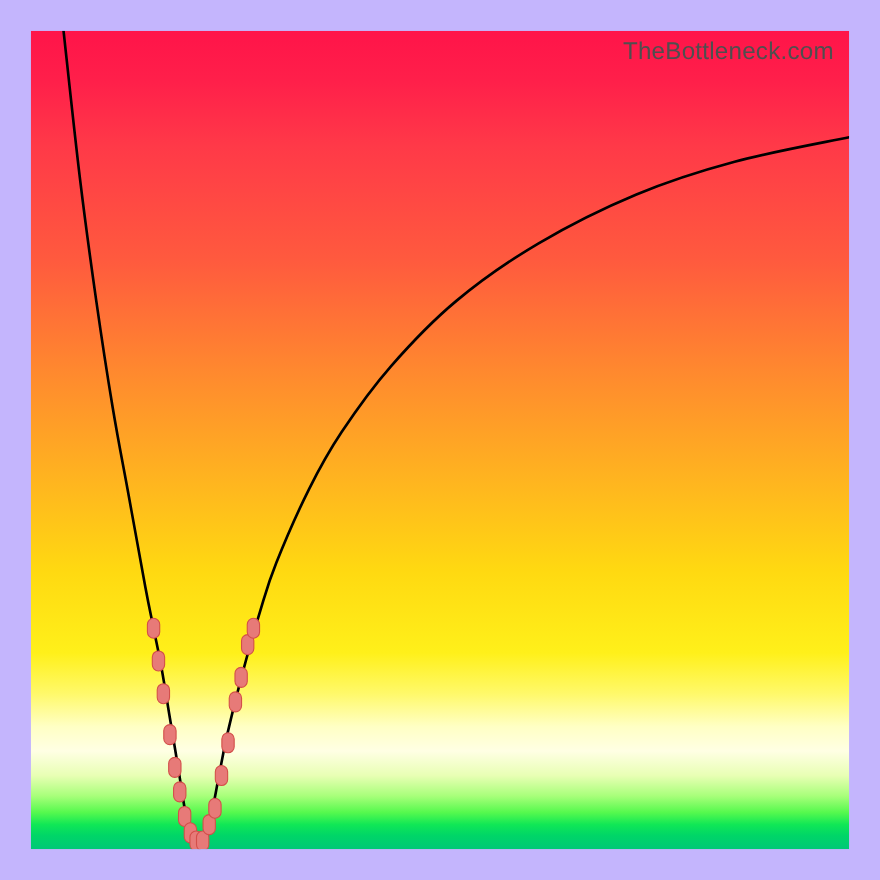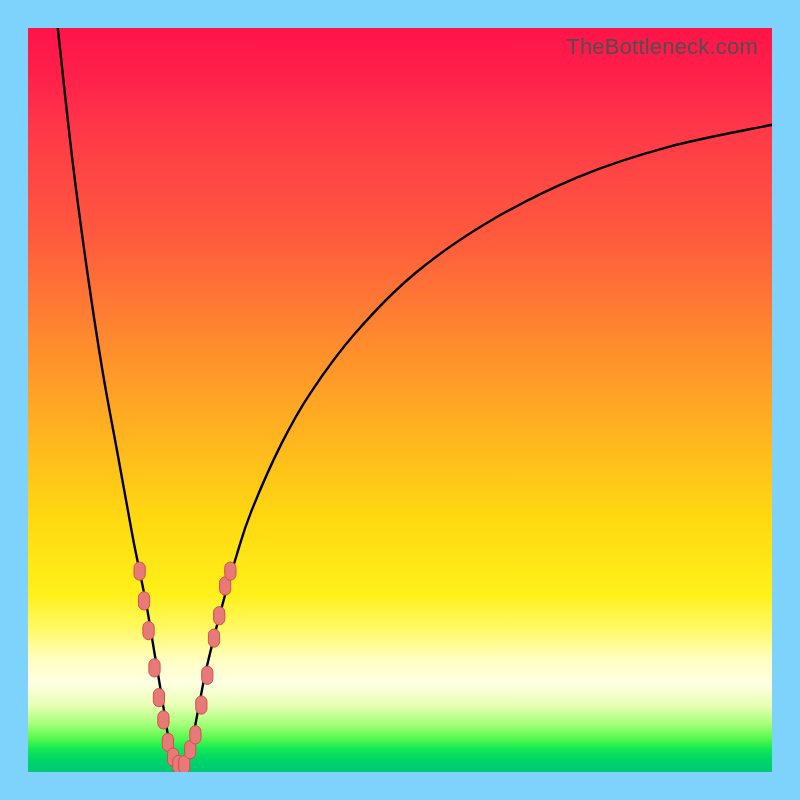--- a/index.html
+++ b/index.html
@@ -6,21 +6,21 @@
     margin: 0;
     padding: 0;
     width: 800px;
     height: 800px;
     overflow: hidden;
     font-family: Arial, Helvetica, sans-serif;
   }
   .frame {
     width: 800px;
     height: 800px;
-    background: #7dd3fc;
+    background: #c4b5fd;
     position: relative;
   }
   .plot {
     position: absolute;
     left: 28px;
     top: 28px;
     width: 744px;
     height: 744px;
     overflow: hidden;
   }

